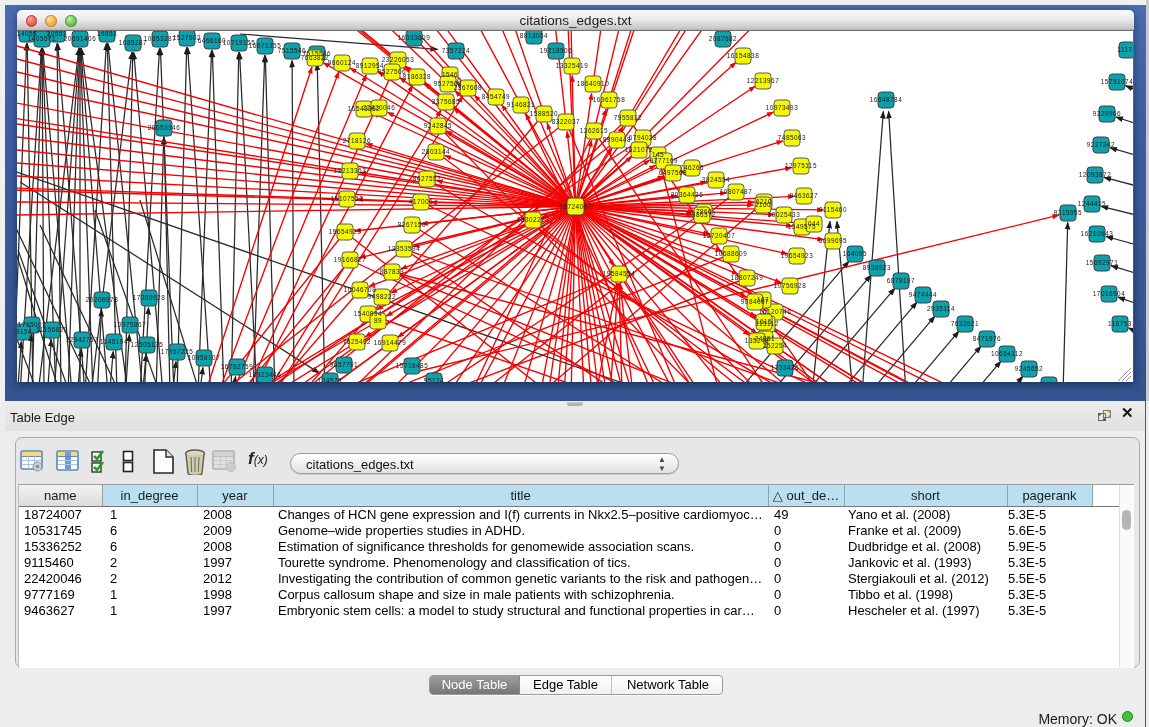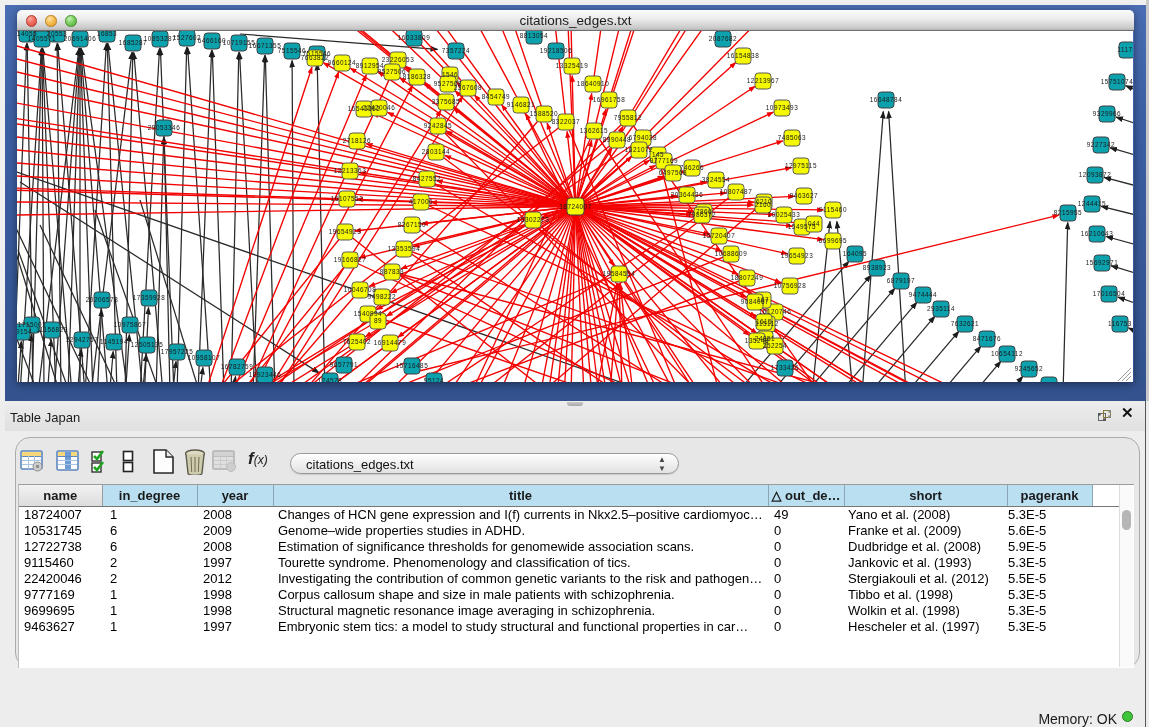--- a/index.html
+++ b/index.html
@@ -17,31 +17,31 @@
 #tl2{left:28.3px;background:radial-gradient(circle at 35% 28%,#fde2a6,#f6bd52 45%,#e39b28 95%);border:1px solid #ba7f1c}
 #tl3{left:48.2px;background:radial-gradient(circle at 35% 28%,#c4f0b2,#7ed163 45%,#55aa3b 95%);border:1px solid #468d2c}
 #canvas{position:absolute;left:0;top:21px;width:1116px;height:351px;background:#fff;overflow:hidden}
 
 #panel{position:absolute;left:0;top:401px;width:1149px;height:326px;background:#ededed}
 #phdr{position:absolute;left:5px;top:4px;width:1141px;height:26px;background:linear-gradient(180deg,#ebebeb,#e0e0e0);}
 #phdr span{position:absolute;left:5px;top:5px;font-size:13px;color:#1c1c1c}
 #flicon{position:absolute;left:1098px;top:9px;width:13px;height:13px}
 #xicon{position:absolute;left:1121px;top:3px;font-size:15px;font-weight:bold;color:#111}
 #mainline{position:absolute;left:1145px;top:0px;width:1px;height:326px;background:#555}
-#container{position:absolute;left:15px;top:36px;width:1125px;height:231px;background:#e7e7e7;border:1px solid #ababab;border-radius:15px}
+#container{position:absolute;left:15px;top:36px;width:1125px;height:231px;background:#e7e7e7;border:1px solid #ababab;border-radius:7px}
 
 #toolbar{position:absolute;left:0;top:0;width:100%;height:45px}
 .tbi{position:absolute;top:11px}
 #dd{position:absolute;left:274px;top:15px;width:389px;height:21px;border:1px solid #9a9a9a;border-radius:11px;background:linear-gradient(180deg,#ffffff,#ededed 60%,#e2e2e2);box-shadow:0 1px 1px rgba(0,0,0,.12)}
 #dd span{position:absolute;left:15px;top:2.5px;font-size:13px;color:#111}
 #dd .arr{position:absolute;right:12px;top:1px;font-size:8px;color:#444;line-height:9px;text-align:center}
 
 #tbl{position:absolute;left:2px;top:46px;width:1116px;height:184px;background:#fff;overflow:hidden;border-top:1px solid #9c9c9c;border-left:1px solid #bbb}
 table{border-collapse:collapse;table-layout:fixed;width:1100px;font-size:13px;color:#000}
-th{height:21px;background:#b9dff0;border-right:1px solid #8aa6b5;border-bottom:1px solid #777;font-weight:bold;font-size:13px;color:#1a1a1a;overflow:hidden;white-space:nowrap}
+th{height:21px;background:#b9dff0;border-right:1px solid #8aa6b5;border-bottom:1px solid #777;font-weight:normal;font-size:13px;color:#1a1a1a;overflow:hidden;white-space:nowrap}
 th.g{background:linear-gradient(180deg,#f2f2f2,#dcdcdc);border-right:1px solid #9c9c9c}
 td{height:16px;padding:0 0 0 5px;overflow:hidden;white-space:nowrap}
 .c1{width:83px}.c2{width:95px}.c3{width:76px}.c4{width:495px}.c5{width:76px}.c6{width:163px}.c7{width:85px}.c8{width:27px}
 td.c2{padding-left:8px}td.c3{padding-left:6px}td.c5{padding-left:6px}
 td.c6{padding-left:4px}td.c7{padding-left:1px}
 th.c8{background:#fff;border-right:none;border-bottom:1px solid #777}
 #vsb{position:absolute;right:6px;top:47px;width:14px;height:182px;background:#fafafa;border-left:1px solid #ddd}
 #vsb .th{position:absolute;left:2px;top:25px;width:9px;height:20px;border-radius:5px;background:#b6b6b6}
 
 #tabs{position:absolute;left:429px;top:274px;width:294px;height:20px;border:1px solid #9b9b9b;border-radius:4px;background:linear-gradient(180deg,#ffffff,#f1f1f1);font-size:13px;box-shadow:0 1px 0 rgba(255,255,255,.7)}
@@ -653,21 +653,21 @@
         </svg></div>
     <div id="titlebar">
       <div id="title">citations_edges.txt</div>
       <div class="tl" id="tl1"></div>
       <div class="tl" id="tl2"></div>
       <div class="tl" id="tl3"></div>
     </div>
   </div>
   <div id="panel">
     <div id="phdr">
-        <span>Table Japan</span>
+        <span>Table Edge</span>
       </div>
       <div style="position:absolute;left:567px;top:1px;width:16px;height:4px;background:linear-gradient(180deg,#c9c9c9,#a8a8a8);border-radius:0 0 3px 3px"></div>
     <svg id="flicon" viewBox="0 0 13 13">
         <rect x="0.5" y="3.5" width="7" height="7" fill="none" stroke="#666"></rect>
         <rect x="5.5" y="0.5" width="7" height="7" fill="none" stroke="#8a7a3a"></rect>
         <rect x="0" y="3" width="2.6" height="2.6" fill="#555"></rect>
         <rect x="5" y="8.4" width="2.6" height="2.6" fill="#555"></rect>
         <rect x="10.4" y="0" width="2.6" height="2.6" fill="#888"></rect>
         <rect x="10.4" y="5.4" width="2.6" height="2.6" fill="#888"></rect>
       </svg>
@@ -758,21 +758,21 @@
                 <td class="c1">10531745</td>
                 <td class="c2">6</td>
                 <td class="c3">2009</td>
                 <td class="c4">Genome–wide properties studies in ADHD.</td>
                 <td class="c5">0</td>
                 <td class="c6">Franke et al. (2009)</td>
                 <td class="c7">5.6E-5</td>
                 <td class="c8"></td>
               </tr>
               <tr>
-                <td class="c1">12722738</td>
+                <td class="c1">15336252</td>
                 <td class="c2">6</td>
                 <td class="c3">2008</td>
                 <td class="c4">Estimation of significance thresholds for genomewide association scans.</td>
                 <td class="c5">0</td>
                 <td class="c6">Dudbridge et al. (2008)</td>
                 <td class="c7">5.9E-5</td>
                 <td class="c8"></td>
               </tr>
               <tr>
                 <td class="c1">9115460</td>
@@ -798,42 +798,37 @@
                 <td class="c1">9777169</td>
                 <td class="c2">1</td>
                 <td class="c3">1998</td>
                 <td class="c4">Corpus callosum shape and size in male patients with schizophrenia.</td>
                 <td class="c5">0</td>
                 <td class="c6">Tibbo et al. (1998)</td>
                 <td class="c7">5.3E-5</td>
                 <td class="c8"></td>
               </tr>
               <tr>
-                <td class="c1">9699695</td>
-                <td class="c2">1</td>
-                <td class="c3">1998</td>
-                <td class="c4">Structural magnetic resonance image averaging in schizophrenia.</td>
-                <td class="c5">0</td>
-                <td class="c6">Wolkin et al. (1998)</td>
-                <td class="c7">5.3E-5</td>
-                <td class="c8"></td>
-              </tr>
-              <tr>
                 <td class="c1">9463627</td>
                 <td class="c2">1</td>
                 <td class="c3">1997</td>
-                <td class="c4">Embryonic stem tics: a model to study structural and functional properties in car…</td>
+                <td class="c4">Embryonic stem cells: a model to study structural and functional properties in car…</td>
                 <td class="c5">0</td>
                 <td class="c6">Hescheler et al. (1997)</td>
                 <td class="c7">5.3E-5</td>
                 <td class="c8"></td>
               </tr>
         </tbody>
           </table>
       </div>
       <div id="vsb">
           <div class="th"></div>
         </div>
     </div>
+    <div id="tabs">
+      <div class="seg" id="seg1">Node Table</div>
+      <div class="seg" id="seg2">Edge Table</div>
+      <div class="seg" id="seg3">Network Table</div>
+    </div>
     <div id="status">Memory: OK</div>
     <div id="gdot"></div>
   </div>
 </div>
 
 </body></html>

